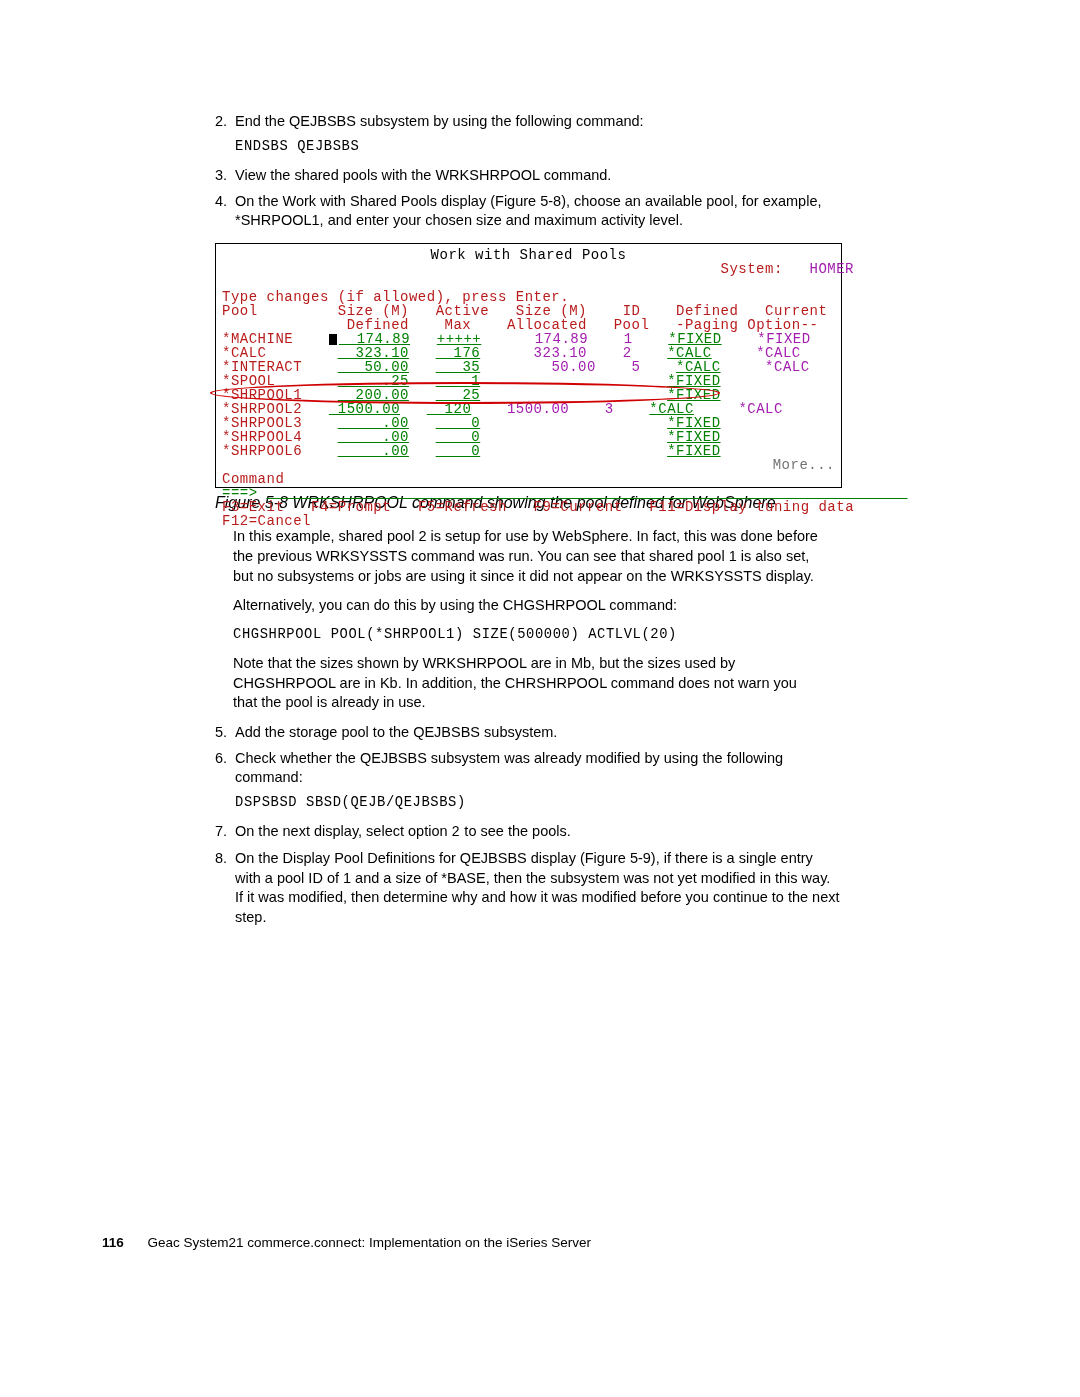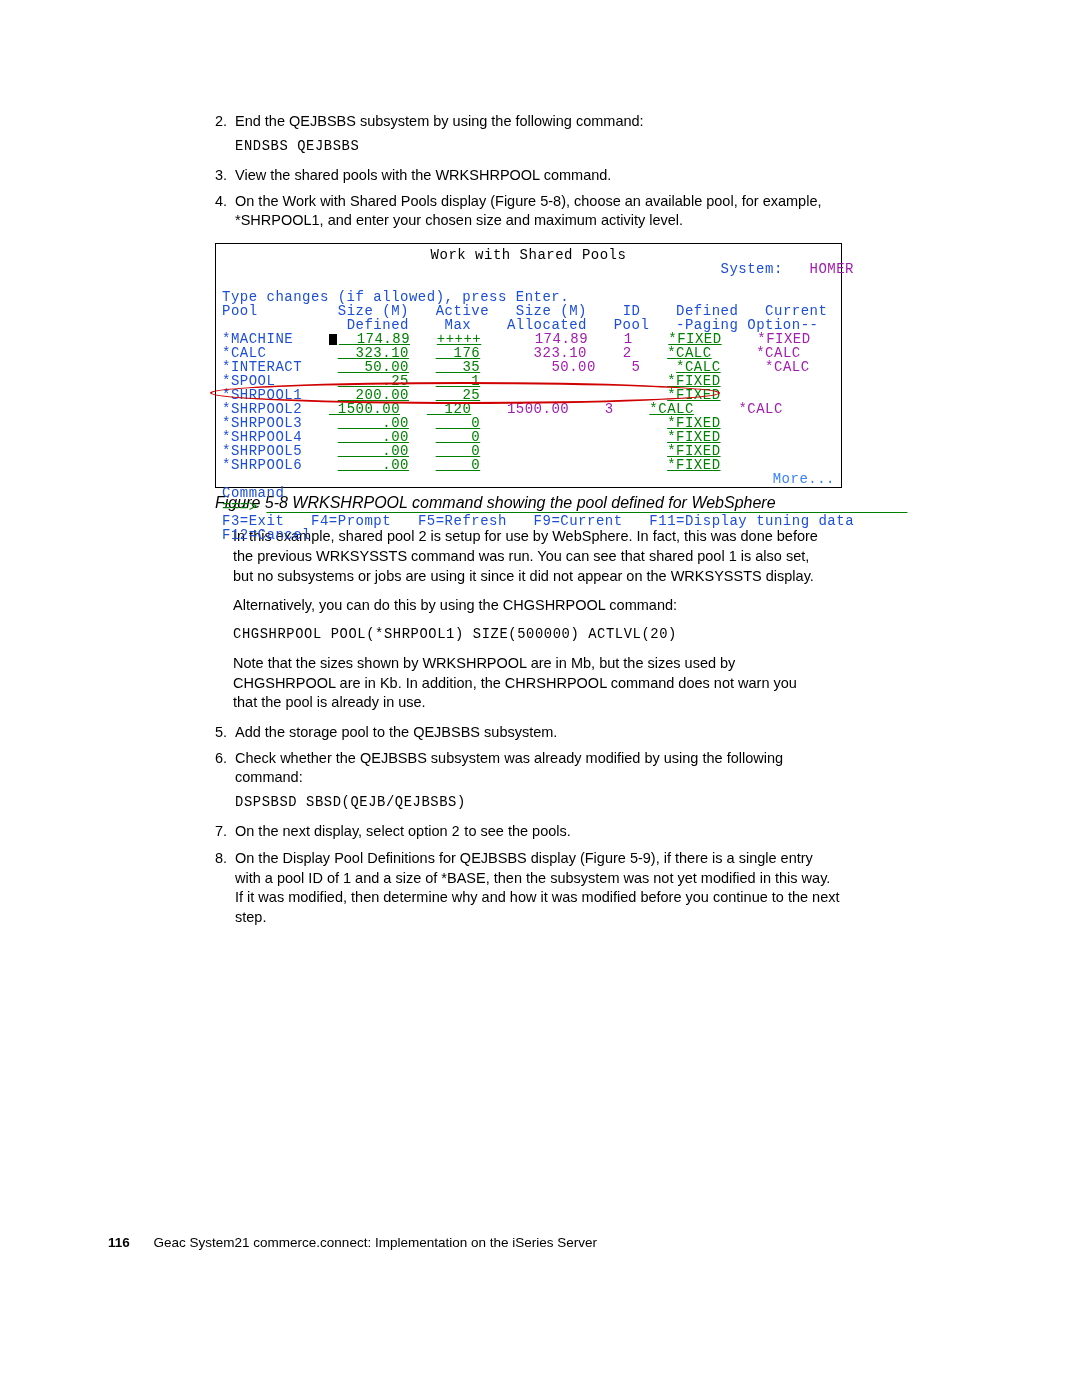--- a/index.html
+++ b/index.html
@@ -61,52 +61,52 @@
     position: relative;
     height: 245px;
   }
   .term-row {
     white-space: pre;
     color: #007e00;
   }
   .term-title { text-align: center; color: #000; }
   .black { color: #a21caf; }
   .green { color: #008000; }
-  .olive { color: #1d4ed8; }
+  .olive { color: #b91c1c; }
   .u { text-decoration: underline; }
   .cursor-block {
     display: inline-block;
     width: 8px;
     height: 11px;
     background: #000;
     vertical-align: middle;
     margin-right: -1px;
   }
   .cursor-pad {
     display: inline-block;
     width: 10px;
   }
-  .more { text-align: right; color: #3b82f6; }
+  .more { text-align: right; color: #737373; }
   
   .anno {
     position: absolute;
     border: 2.5px solid #d00000;
     border-radius: 50%;
     width: 510px;
     height: 22px;
     box-sizing: border-box;
   }
   .caption {
     font-style: italic;
     font-size: 16px;
     margin: 4px 0 14px 0;
   }
   .footer {
     position: absolute;
-    left: 108px;
+    left: 102px;
     bottom: 145px;
     font-size: 13.5px;
   }
   .footer .pg { font-weight: bold; margin-right: 20px; }
 </style>
 </head>
 <body>
 
 <div class="page">
 
@@ -135,21 +135,20 @@
     <div class="term-row olive">              <span>Defined</span>    <span>Max</span>    <span>Allocated</span>   <span>Pool</span>   <span>-Paging Option--</span></div>
 
     <div class="term-row"><span class="olive">*MACHINE</span>    <span class="cursor-pad"><span class="cursor-block"></span></span><span class="green u">  174.89</span>   <span class="green u">+++++</span>     <span class="black"> 174.89</span>    <span class="black">1</span>    <span class="green u">*FIXED</span>    <span class="black">*FIXED</span></div>
     <div class="term-row"><span class="olive">*CALC</span>        <span class="green u">  323.10</span>   <span class="green u">  176</span>     <span class="black"> 323.10</span>    <span class="black">2</span>    <span class="green u">*CALC</span>     <span class="black">*CALC</span></div>
     <div class="term-row"><span class="olive">*INTERACT</span>    <span class="green u">   50.00</span>   <span class="green u">   35</span>      <span class="black">  50.00</span>    <span class="black">5</span>    <span class="green u">*CALC</span>     <span class="black">*CALC</span></div>
     <div class="term-row"><span class="olive">*SPOOL</span>       <span class="green u">     .25</span>   <span class="green u">    1</span>                     <span class="green u">*FIXED</span></div>
     <div class="term-row"><span class="olive">*SHRPOOL1</span>    <span class="green u">  200.00</span>   <span class="green u">   25</span>                     <span class="green u">*FIXED</span></div>
     <div class="term-row"><span class="olive">*SHRPOOL2</span>   <span class="green u"> 1500.00</span>   <span class="green u">  120</span>    <span class="black">1500.00</span>    <span class="black">3</span>    <span class="green u">*CALC</span>     <span class="black">*CALC</span></div>
     <div class="term-row"><span class="olive">*SHRPOOL3</span>    <span class="green u">     .00</span>   <span class="green u">    0</span>                     <span class="green u">*FIXED</span></div>
     <div class="term-row"><span class="olive">*SHRPOOL4</span>    <span class="green u">     .00</span>   <span class="green u">    0</span>                     <span class="green u">*FIXED</span></div>
-    <div class="term-row"><span class="olive">*SHRPOOL5</span>    <span class="green u">     .00</span>   <span class="green u">    0</span>                     <span class="green u">*FIXED</span></div>
     <div class="term-row"><span class="olive">*SHRPOOL6</span>    <span class="green u">     .00</span>   <span class="green u">    0</span>                     <span class="green u">*FIXED</span></div>
 
     <div class="term-row more"><span>More...</span></div>
     <div class="term-row olive">Command</div>
     <div class="term-row green u" style="text-decoration:none"><span>===&gt;</span> <span class="u">                                                                        </span></div>
     <div class="term-row olive"><span>F3=Exit</span>   <span>F4=Prompt</span>   <span>F5=Refresh</span>   <span>F9=Current</span>   <span>F11=Display tuning data</span></div>
     <div class="term-row olive">F12=Cancel</div>
 
     <div class="anno" style="top:138px; left:-6px;"></div>
   </div>

